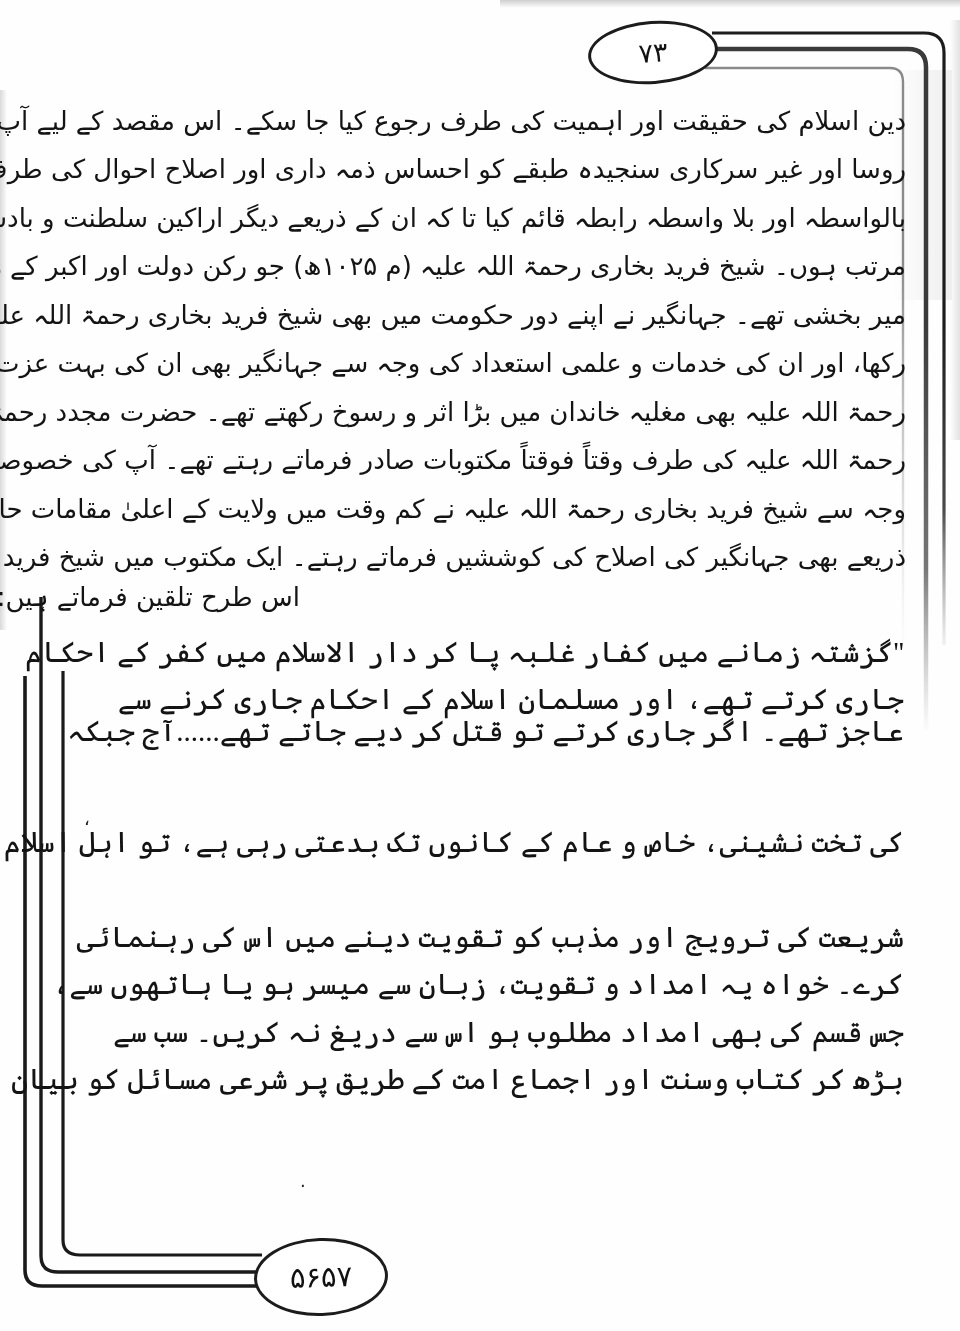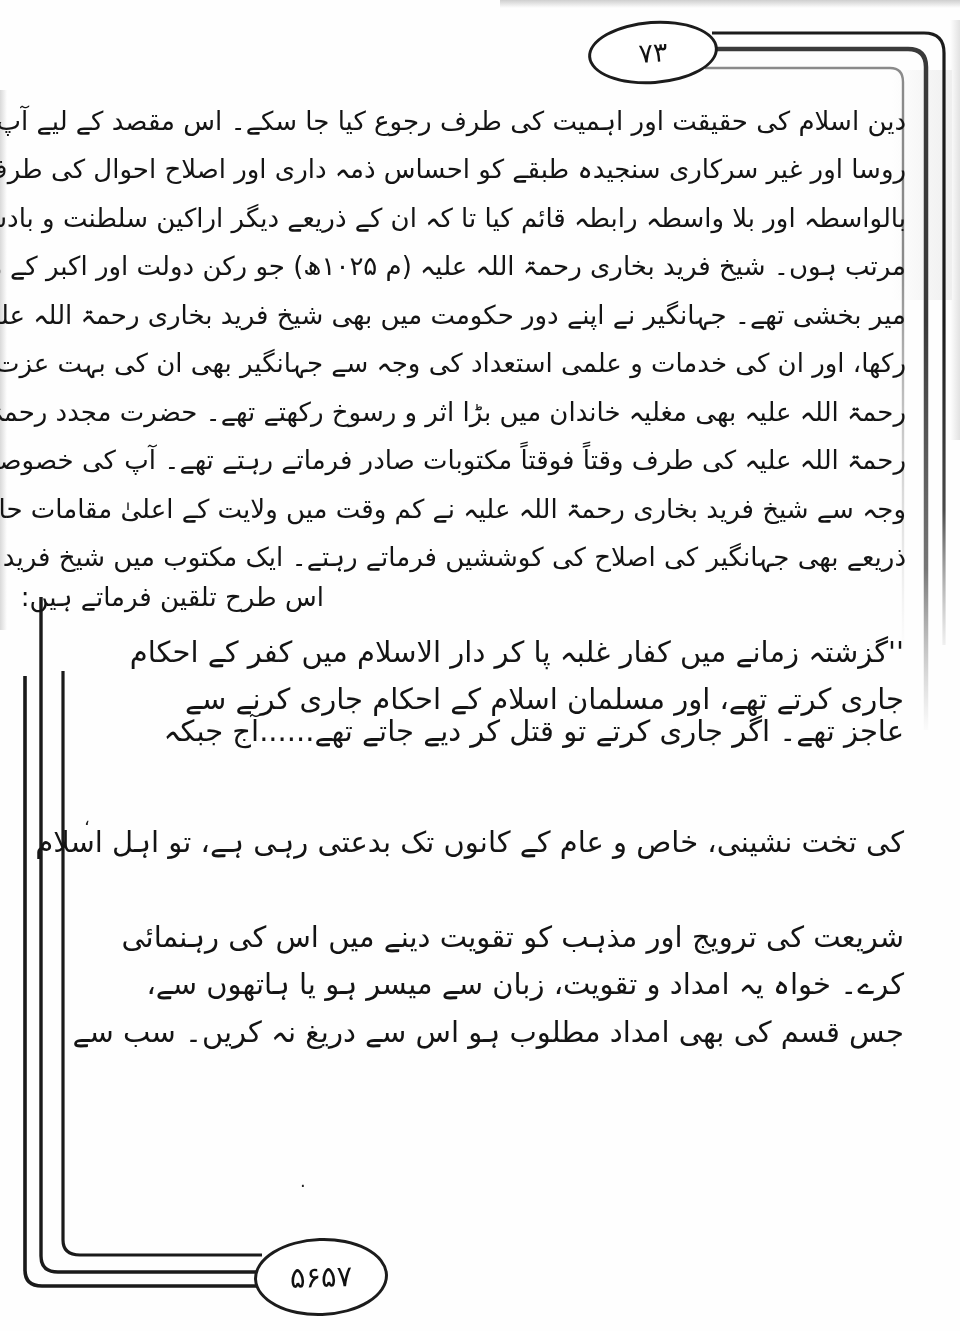--- a/index.html
+++ b/index.html
@@ -35,25 +35,25 @@
     text-align-last:justify;
     white-space:nowrap;
     letter-spacing:0px;
   }
   .main-line{
     left:62px;right:54px;
     font-size:26px;line-height:42px;height:44px;
   }
   .main-last{
     text-align:right;text-align-last:left;
-    right:auto;left:84px;width:240px;
+    right:auto;left:60px;width:240px;
   }
   .quote-line{
     left:186px;right:56px;
-    font-size:29px;line-height:44px;height:46px;
+    font-size:29px;line-height:44px;height:46px;font-family:Liberation Serif, serif;
   }
 
   
   .badge{
     position:absolute;
     border:3px solid #1c1c1c;
     border-radius:50%;
     background:#ffffff;
     display:flex;align-items:center;justify-content:center;
     color:#111;
@@ -125,17 +125,18 @@
   <div class="tline main-line" style="top:536px">ذریعے بھی جہانگیر کی اصلاح کی کوششیں فرماتے رہتے۔ ایک مکتوب میں شیخ فرید بخاری رحمۃ اللہ علیہ کو</div>
   <div class="tline main-line main-last" style="top:576px">اس طرح تلقین فرماتے ہیں:</div>
 
   <div class="tline quote-line" style="top:630px">''گزشتہ زمانے میں کفار غلبہ پا کر دار الاسلام میں کفر کے احکام</div>
   <div class="tline quote-line" style="top:677px">جاری کرتے تھے، اور مسلمان اسلام کے احکام جاری کرنے سے</div>
   <div class="tline quote-line" style="top:709px">عاجز تھے۔ اگر جاری کرتے تو قتل کر دیے جاتے تھے......آج جبکہ</div>
   <div class="tline quote-line" style="top:820px">کی تخت نشینی، خاص و عام کے کانوں تک بدعتی رہی ہے، تو اہل اسلام</div>
   <div class="tline quote-line" style="top:962px">کرے۔ خواہ یہ امداد و تقویت، زبان سے میسر ہو یا ہاتھوں سے،</div>
   <div class="tline quote-line" style="top:915px">شریعت کی ترویج اور مذہب کو تقویت دینے میں اس کی رہنمائی</div>
   <div class="tline quote-line" style="top:1010px">جس قسم کی بھی امداد مطلوب ہو اس سے دریغ نہ کریں۔ سب سے</div>
+  <div class="tline quote-line" style="top:1057px">بڑھ کر کتاب وسنت اور اجماع امت کے طریق پر شرعی مسائل کو بیان</div>
 
   <span class="stray" style="left:84px;top:808px">،</span>
   <span class="stray" style="left:300px;top:1170px">.</span>
 
 </div>
 
 </body></html>

